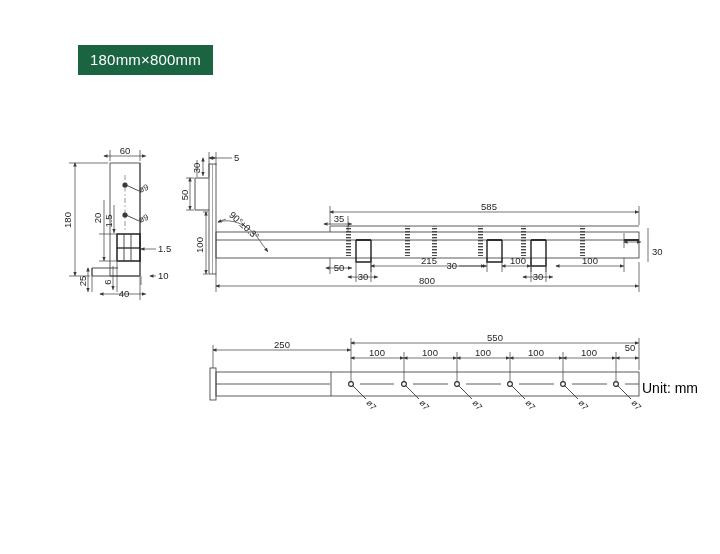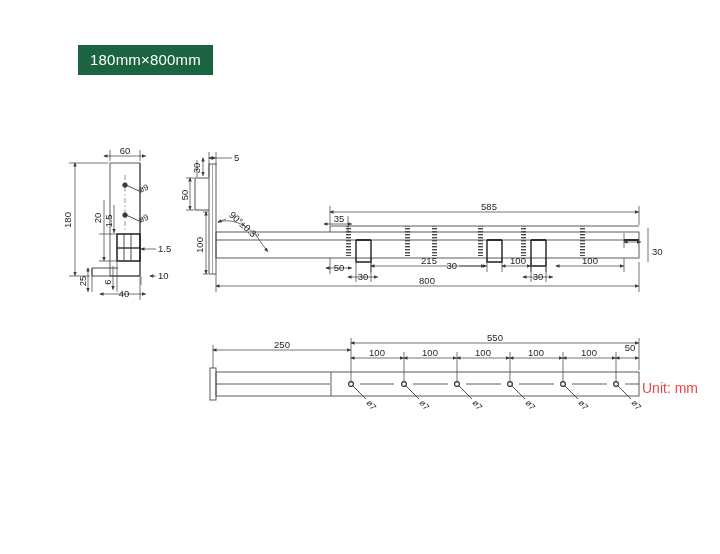--- a/index.html
+++ b/index.html
@@ -14,21 +14,21 @@
   .badge{
     position:absolute;left:78px;top:45px;
     background:#1a6442;color:#ffffff;
     font-size:15px;line-height:1;
     padding:7px 12px 8px 12px;
     letter-spacing:.2px;
     white-space:nowrap;
   }
   .unit{
     position:absolute;right:22px;bottom:38px;
-    color:#ef4444;font-size:14px;white-space:nowrap;
+    color:#000000;font-size:14px;white-space:nowrap;
   }
   text{font-family:"Liberation Sans", sans-serif;fill:#1f1f1f;}
   .dimtxt{font-size:9.5px;}
   .dimtxt-s{font-size:8.5px;}
 </style>
 </head>
 <body>
 
 <div id="stage">
 

